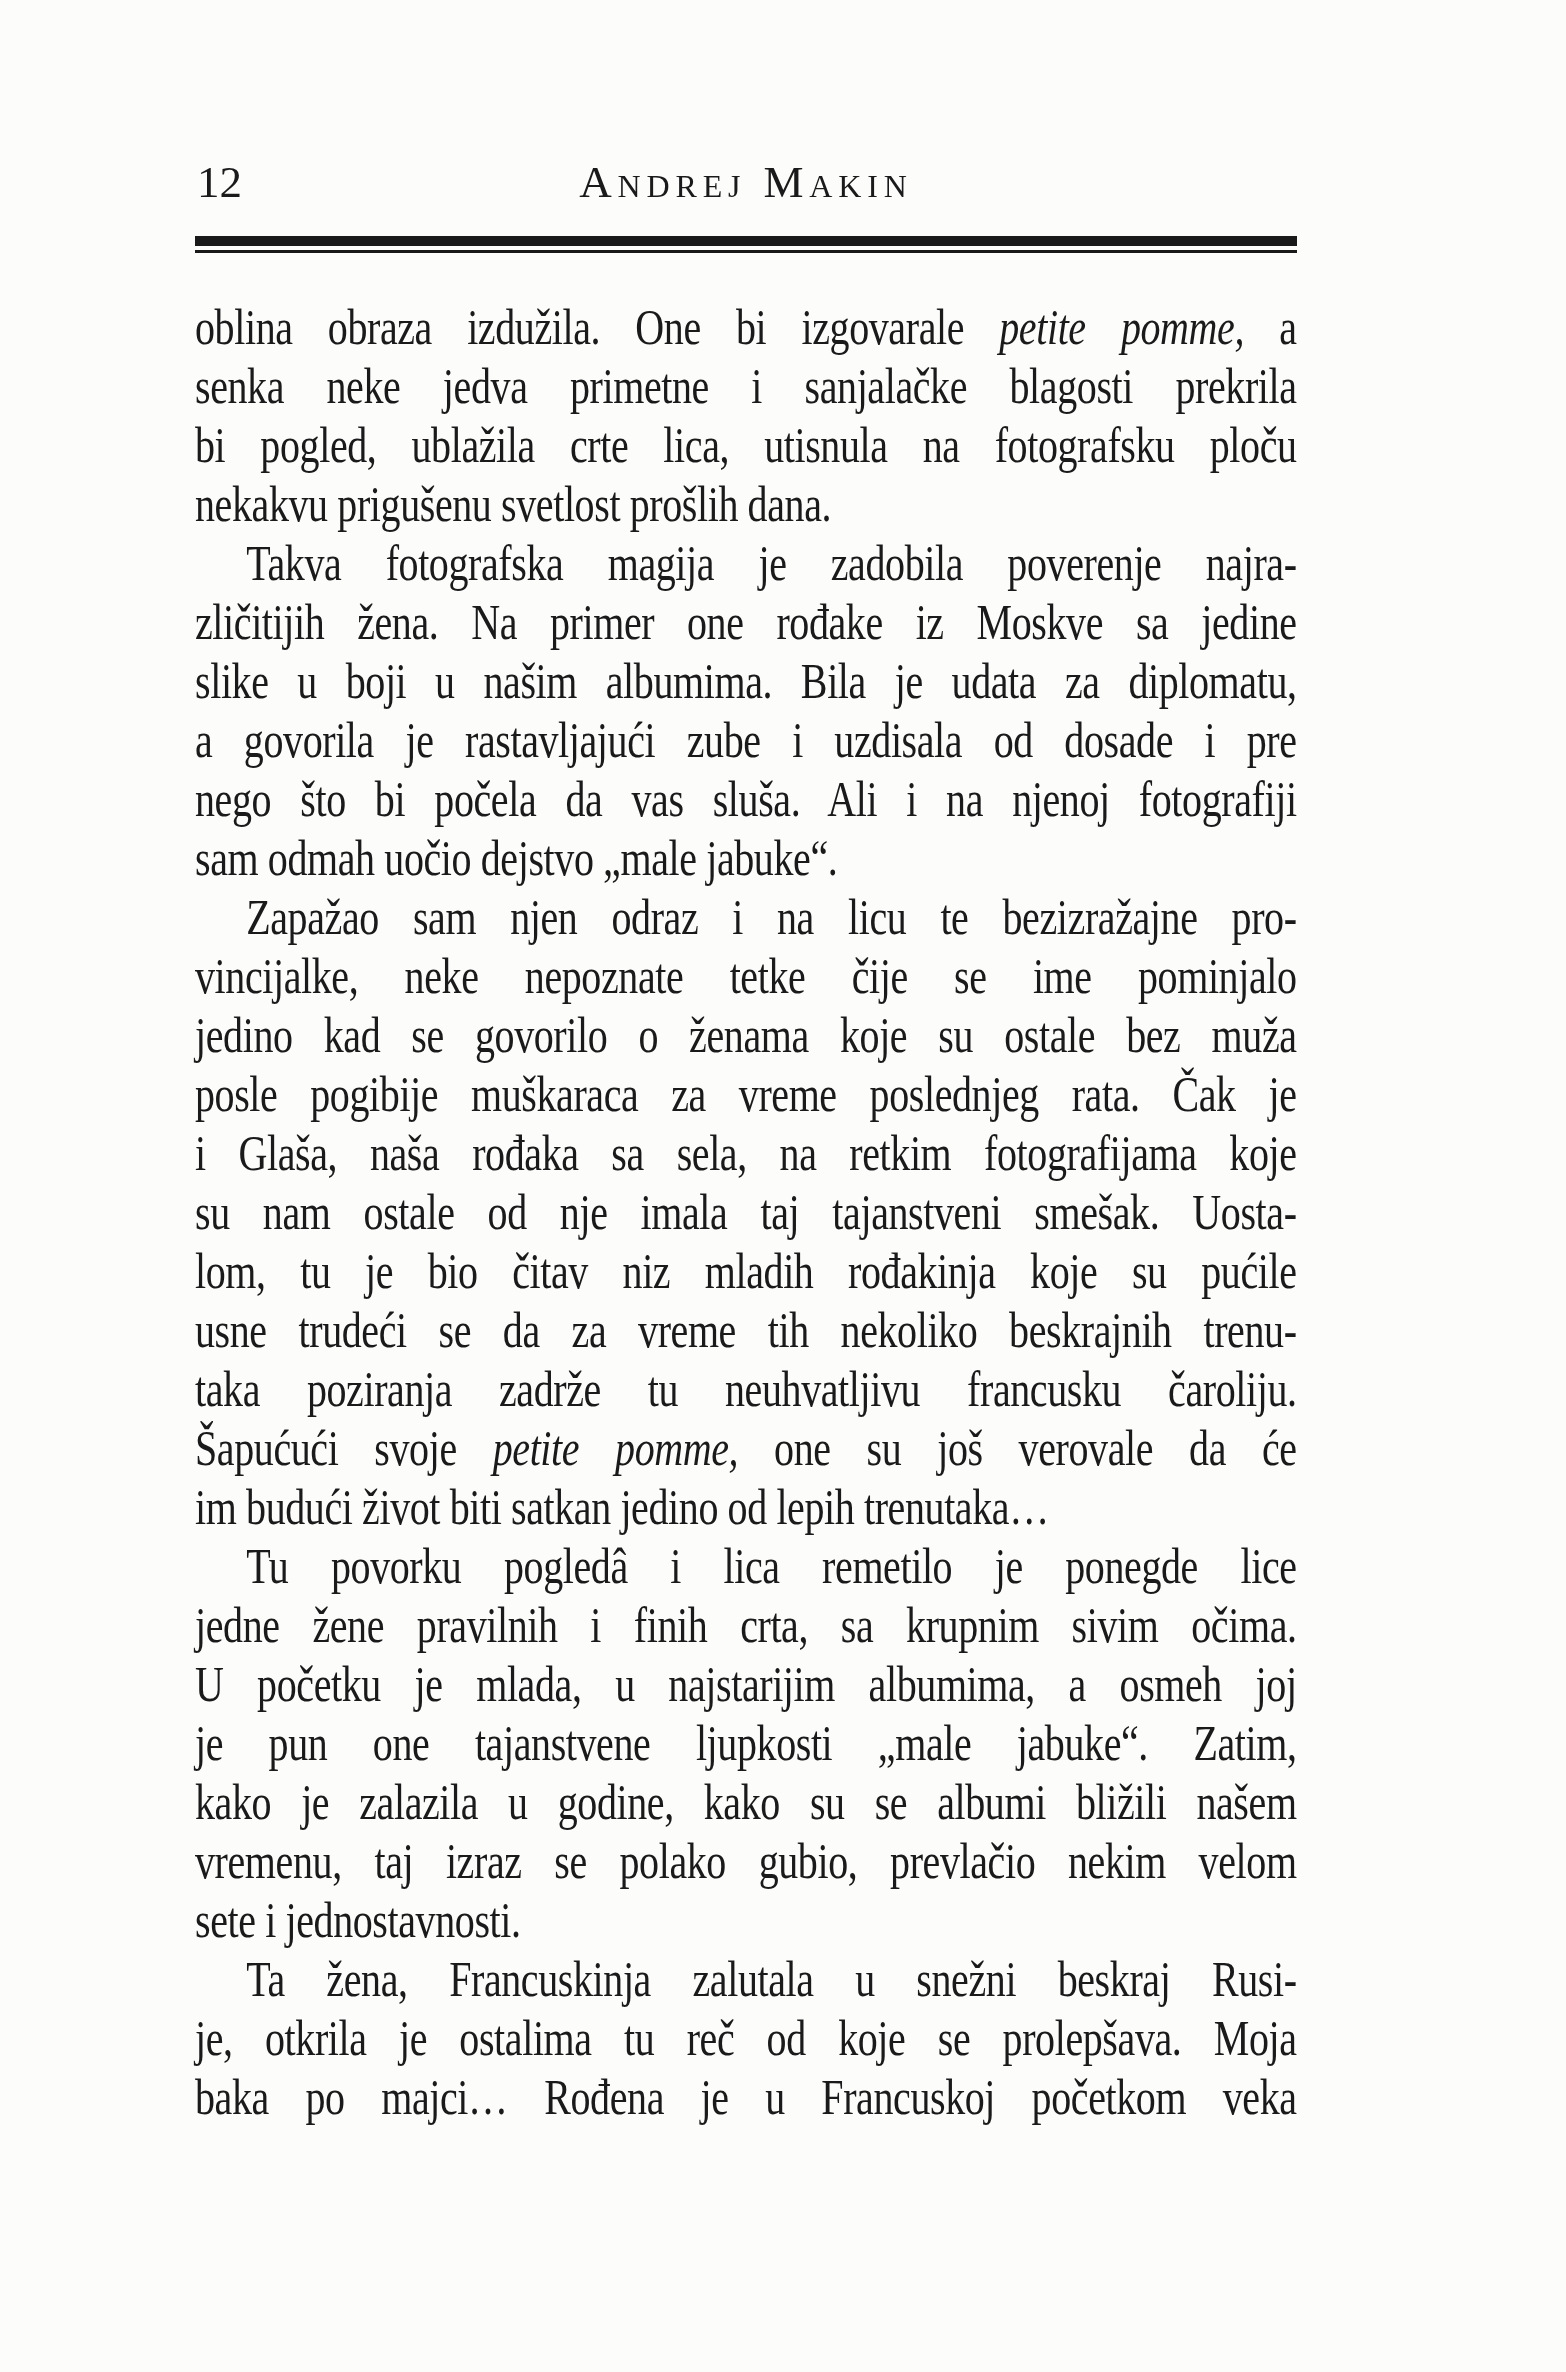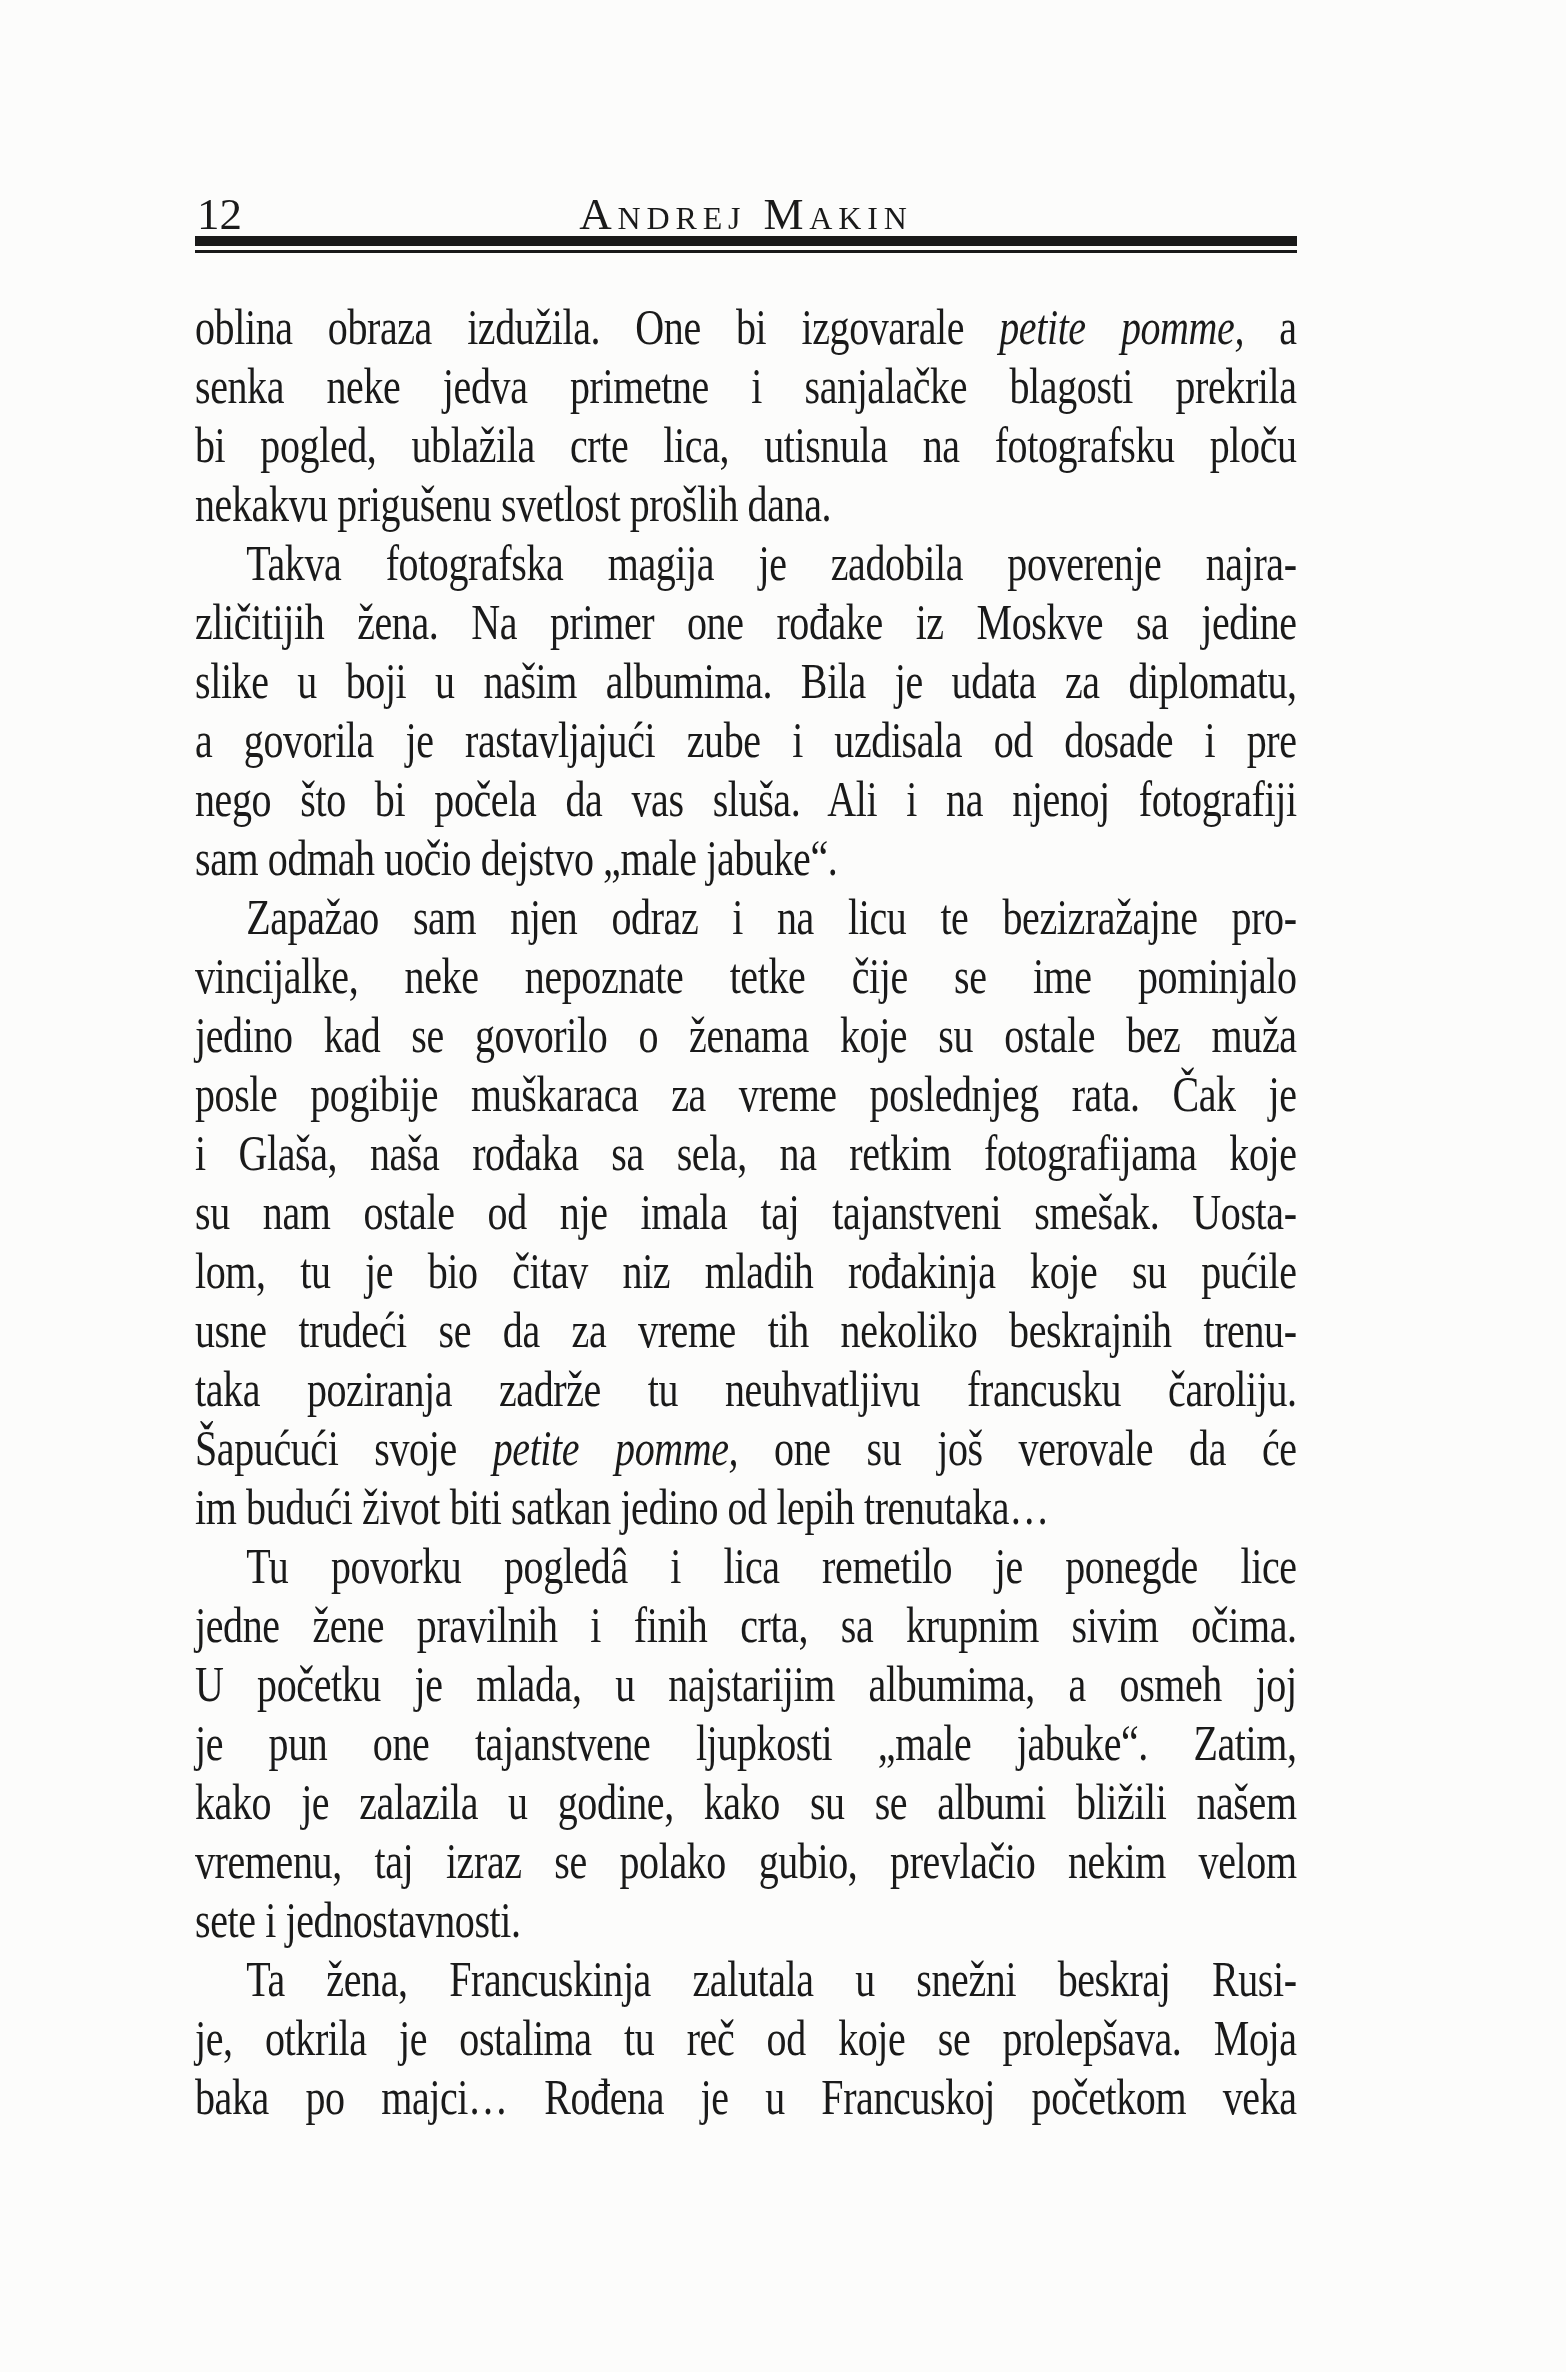--- a/index.html
+++ b/index.html
@@ -5,21 +5,21 @@
   html, body { margin: 0; padding: 0; }
   body {
     width: 1566px; height: 2373px;
     background: #fcfcfb;
     color: #1a1a1a;
     font-family: "Liberation Serif", "DejaVu Serif", serif;
     position: relative;
     overflow: hidden;
   }
   .page-header {
-    position: absolute; left: 195px; top: 192px; width: 1102px; height: 49px;
+    position: absolute; left: 195px; top: 160px; width: 1102px; height: 49px;
   }
   .page-number {
     position: absolute; left: 2px; top: 0;
     font-size: 45px; line-height: 45px;
   }
   .running-title {
     position: absolute; left: 0; right: 0; top: 0;
     text-align: center;
     font-variant: small-caps;
     letter-spacing: 0.13em;

